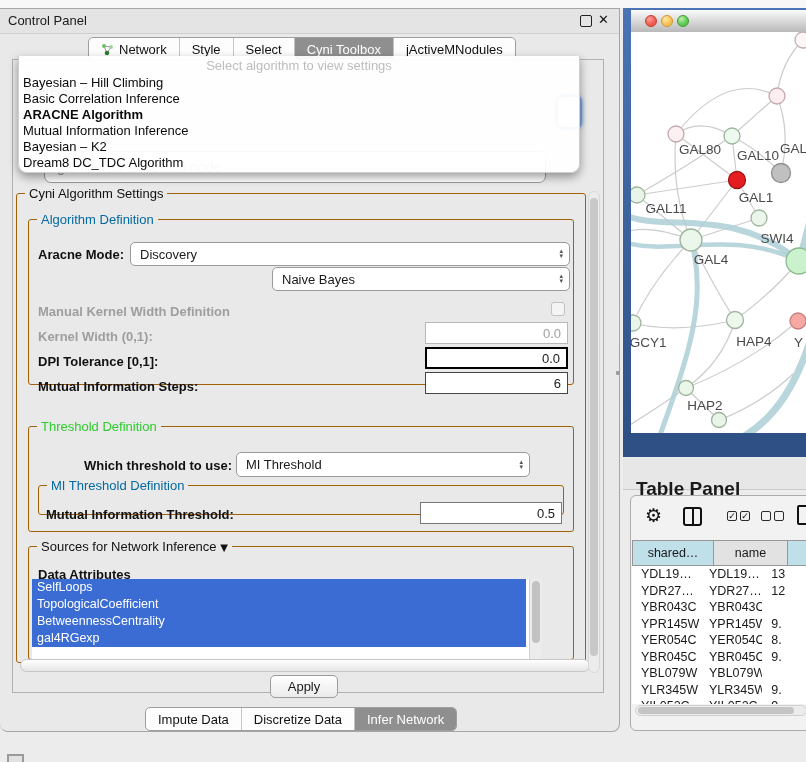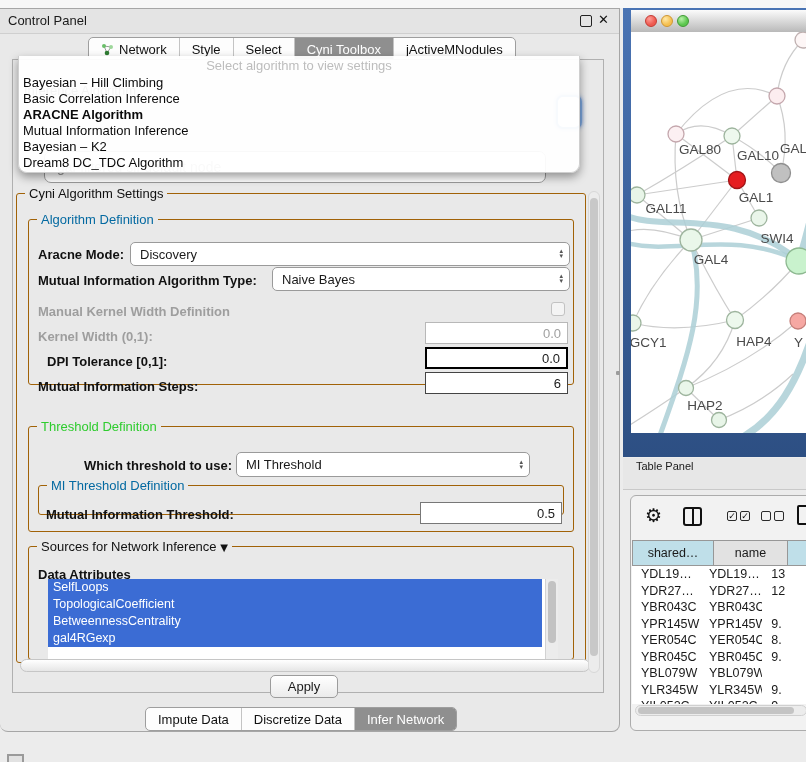--- a/index.html
+++ b/index.html
@@ -74,21 +74,21 @@
   .tfield.focused{border:2px solid #000;}
   .tfield.dark{border:1px solid #444;}
 
   .checkbox{position:absolute;width:14px;height:14px;border:1.5px solid #c2c2c2;background:#f4f4f4;
     border-radius:3px;box-sizing:border-box;z-index:2;}
 
   .expander{position:absolute;font-size:13px;font-weight:bold;color:#111;z-index:2;
     display:flex;align-items:center;gap:7px;}
   .expander .tri{font-family:"DejaVu Sans",sans-serif;font-size:12px;}
 
-  #attr-list{position:absolute;left:48px;top:570px;width:510px;height:89px;background:#fff;
+  #attr-list{position:absolute;left:32px;top:570px;width:510px;height:89px;background:#fff;
     overflow:hidden;z-index:2;}
   .attr-item{height:17px;line-height:17px;background:#3b6cd4;color:#fff;font-size:12.5px;
     padding-left:5px;width:489px;}
   .attr-vsb{position:absolute;right:0;top:0;width:12px;height:100%;background:#ececec;
     border-left:1px solid #d2d2d2;}
   .attr-vsb .thumb{position:absolute;left:1.5px;top:2px;width:8px;height:62px;background:#c2c2c2;
     border-radius:4px;}
 
   .hscroll{position:absolute;left:20px;top:650px;width:570px;height:13px;z-index:2;
     background:linear-gradient(#ffffff,#e6e6e6);border:1px solid #c6c6c6;border-radius:7px;box-sizing:border-box;}
@@ -112,21 +112,21 @@
   .traffic{position:absolute;top:5px;width:12px;height:12px;border-radius:50%;box-sizing:border-box;}
   .tl-red{left:14px;background:radial-gradient(circle at 35% 30%,#ff9d97,#ee5a50 60%);border:1px solid #c43a33;}
   .tl-yellow{left:30px;background:radial-gradient(circle at 35% 30%,#ffe9a8,#f5bf4f 60%);border:1px solid #cf9632;}
   .tl-green{left:46px;background:radial-gradient(circle at 35% 30%,#b8f0a8,#5cc74f 60%);border:1px solid #3f9a33;}
   #net-canvas{position:absolute;left:8px;top:24px;width:175px;height:401px;background:#fff;overflow:hidden;}
 
   
   #table-section{position:absolute;left:623px;top:458px;width:183px;height:304px;}
   .tp-titlebar{position:absolute;left:0;top:0;width:100%;height:31px;background:#e7e7e7;
     border-bottom:1px solid #c9c9c9;}
-  .tp-title{position:absolute;left:13px;top:2px;font-size:11px;color:#1a1a1a;}
+  .tp-title{position:absolute;left:13px;top:20px;font-size:19px;color:#1a1a1a;font-weight:bold;}
   #table-box{position:absolute;left:7px;top:37px;width:182px;height:236px;background:#f2f2f2;
     border:1px solid #acacac;border-radius:6px 0 0 6px;box-sizing:border-box;overflow:hidden;}
   .tb-toolbar{position:absolute;left:0;top:0;width:100%;height:44px;}
   .gear{position:absolute;left:14px;top:8px;font-size:19px;color:#111;
     font-family:"DejaVu Sans",sans-serif;}
   .colsplit{position:absolute;left:52px;top:11px;width:19px;height:19px;border:2px solid #111;
     border-radius:3px;box-sizing:border-box;}
   .colsplit::after{content:"";position:absolute;left:7px;top:0;width:2px;height:100%;background:#111;}
   .cb-pair{position:absolute;top:15px;display:flex;gap:3px;}
   .cb{width:10px;height:10px;border:1.5px solid #2a2a2a;border-radius:2px;box-sizing:border-box;
@@ -214,38 +214,37 @@
 
     <span class="lbl" style="left:38px;top:238px;">Aracne Mode:</span>
     <div class="combo" style="left:130px;top:233px;width:440px;height:24px;">
       <span>Discovery</span>
       <span class="arrows">
           <span>▴</span>
           <span>▾</span>
         </span>
     </div>
 
-    <span class="lbl" style="left:38px;top:264px;">Mutual Information Algorithm Type:</span>
     <div class="combo" style="left:272px;top:258px;width:298px;height:24px;">
       <span>Naive Bayes</span>
       <span class="arrows">
           <span>▴</span>
           <span>▾</span>
         </span>
     </div>
 
     <span class="lbl disabled" style="left:38px;top:295px;">Manual Kernel Width Definition</span>
     <div class="checkbox" style="left:551px;top:293px;"></div>
 
     <span class="lbl disabled" style="left:38px;top:320px;">Kernel Width (0,1):</span>
     <div class="tfield disabled" style="left:425px;top:313px;width:143px;height:22px;">
       <span>0.0</span>
     </div>
 
-    <span class="lbl" style="left:47px;top:345px;">DPI Tolerance [0,1]:</span>
+    <span class="lbl" style="left:38px;top:345px;">DPI Tolerance [0,1]:</span>
     <div class="tfield focused" style="left:425px;top:338px;width:143px;height:22px;">
       <span>0.0</span>
     </div>
 
     <span class="lbl" style="left:38px;top:370px;">Mutual Information Steps:</span>
     <div class="tfield dark" style="left:425px;top:363px;width:143px;height:22px;">
       <span>6</span>
     </div>
 
 

